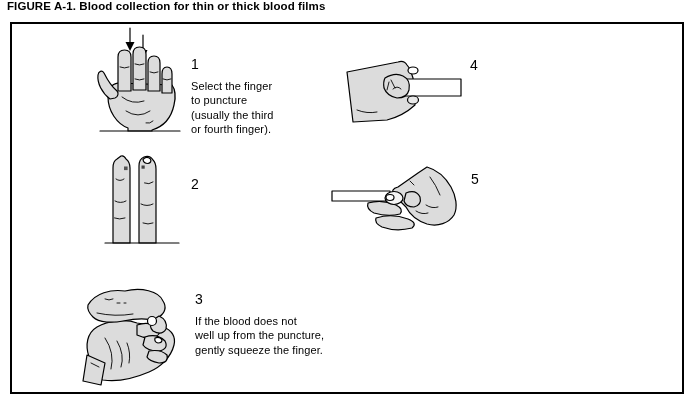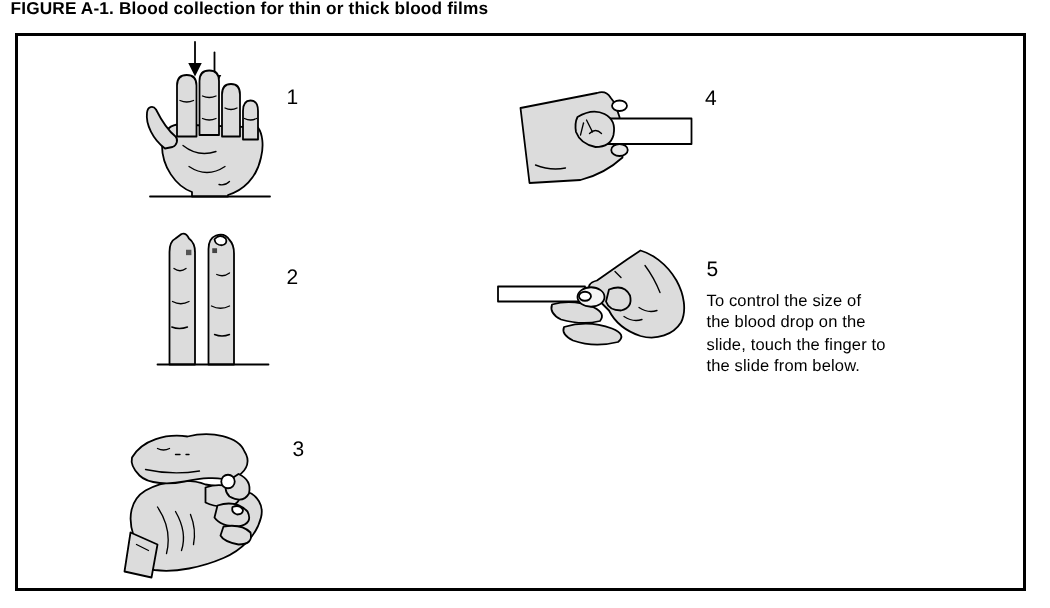--- a/index.html
+++ b/index.html
@@ -50,20 +50,24 @@
     <path class="crease" d="M62,45 Q66,47 70,45"></path>
     <path class="crease" d="M75,52 Q79,54 83,52"></path>
     <path class="crease" d="M47,52 Q51.5,54 56,52"></path>
     <path class="crease" d="M34,70 Q44,78 56,74"></path>
     <path class="crease" d="M38,84 Q50,92 62,84"></path>
     <path class="crease" d="M58,96 Q62,97 65,94"></path>
     <path class="ln" d="M12,104 L92,104"></path>
   </svg>
   <div class="cap" style="left:191px;top:57px;">
     <div class="num">1</div>
+    <div class="txt">Select the finger
+to puncture
+(usually the third
+or fourth finger).</div>
   </div>
 
   <svg class="illus" style="left:103px;top:152px;" width="80" height="95" viewBox="0 0 80 95">
     <path class="hand" d="M10,91 V16 Q10,9 14,7 L18,4 Q21,3 23,7 Q27,10 27,16 V91 Z"></path>
     <rect x="21" y="14.5" width="3.6" height="3.6" fill="#555" stroke="none"></rect>
     <path class="crease" d="M13,27 Q17,30 21,27"></path>
     <path class="crease" d="M12,49 Q17.5,52 23,49"></path>
     <path class="crease" d="M11.5,66 Q16.5,68 22,66"></path>
     <path class="hand" d="M36,91 V14 Q36,7 41,5 Q47,3 50,8 Q53,11 53,17 V91 Z"></path>
     <path class="white" d="M40,7.5 Q43.5,3.5 47.5,7 Q49,10.5 45,11.5 Q40.5,11.5 40,7.5 Z"></path>
@@ -91,20 +95,23 @@
     <path class="crease" d="M42,20 L45,20"></path>
     <path class="crease" d="M49,20 L51,20"></path>
     <path class="crease" d="M22,30 Q40,34 58,31"></path>
     <path class="crease" d="M30,55 Q40,70 36,86"></path>
     <path class="crease" d="M42,58 Q50,72 46,84"></path>
     <path class="crease" d="M52,60 Q56,70 54,80"></path>
     <path class="crease" d="M16,80 L24,84"></path>
   </svg>
   <div class="cap" style="left:195px;top:292px;">
     <div class="num">3</div>
+    <div class="txt">If the blood does not
+well up from the puncture,
+gently squeeze the finger.</div>
   </div>
 
   <svg class="illus" style="left:343px;top:60px;" width="125" height="70" viewBox="0 0 125 70">
     <path class="hand" d="M4,12 L55,2 Q61,0 64,5 L67,9 L70,18 L72,45 Q60,56 44,60 L10,62 Z"></path>
     <rect class="white" x="62" y="19" width="56" height="17"></rect>
     <path class="hand" d="M42,18 Q52,12 60,16 Q68,20 66,30 Q64,38 54,38 Q44,36 41,28 Q40,22 42,18 Z"></path>
     <path class="crease" d="M48,20 L52,28"></path>
     <path class="crease" d="M50,29 Q54,25 58,29"></path>
     <path class="crease" d="M46,22 L44,30"></path>
     <ellipse class="white" cx="70" cy="10.5" rx="5" ry="3.5"></ellipse>
@@ -123,19 +130,15 @@
     <rect class="white" x="2" y="28" width="58" height="10"></rect>
     <ellipse cx="64" cy="35" rx="9" ry="6.5" fill="#f4f4f4" stroke="#000" stroke-width="1.2"></ellipse>
     <ellipse class="white" cx="60" cy="34.5" rx="4" ry="3"></ellipse>
     <path class="crease" d="M100,14 Q106,22 110,32"></path>
     <path class="crease" d="M96,42 Q102,46 108,44"></path>
     <path class="crease" d="M80,18 L84,22"></path>
     <path class="crease" d="M86,48 Q92,52 98,50"></path>
   </svg>
   <div class="cap" style="left:471px;top:172px;">
     <div class="num">5</div>
-    <div class="txt">To control the size of
-the blood drop on the
-slide, touch the finger to
-the slide from below.</div>
   </div>
 
 </div>
 
 </body></html>

